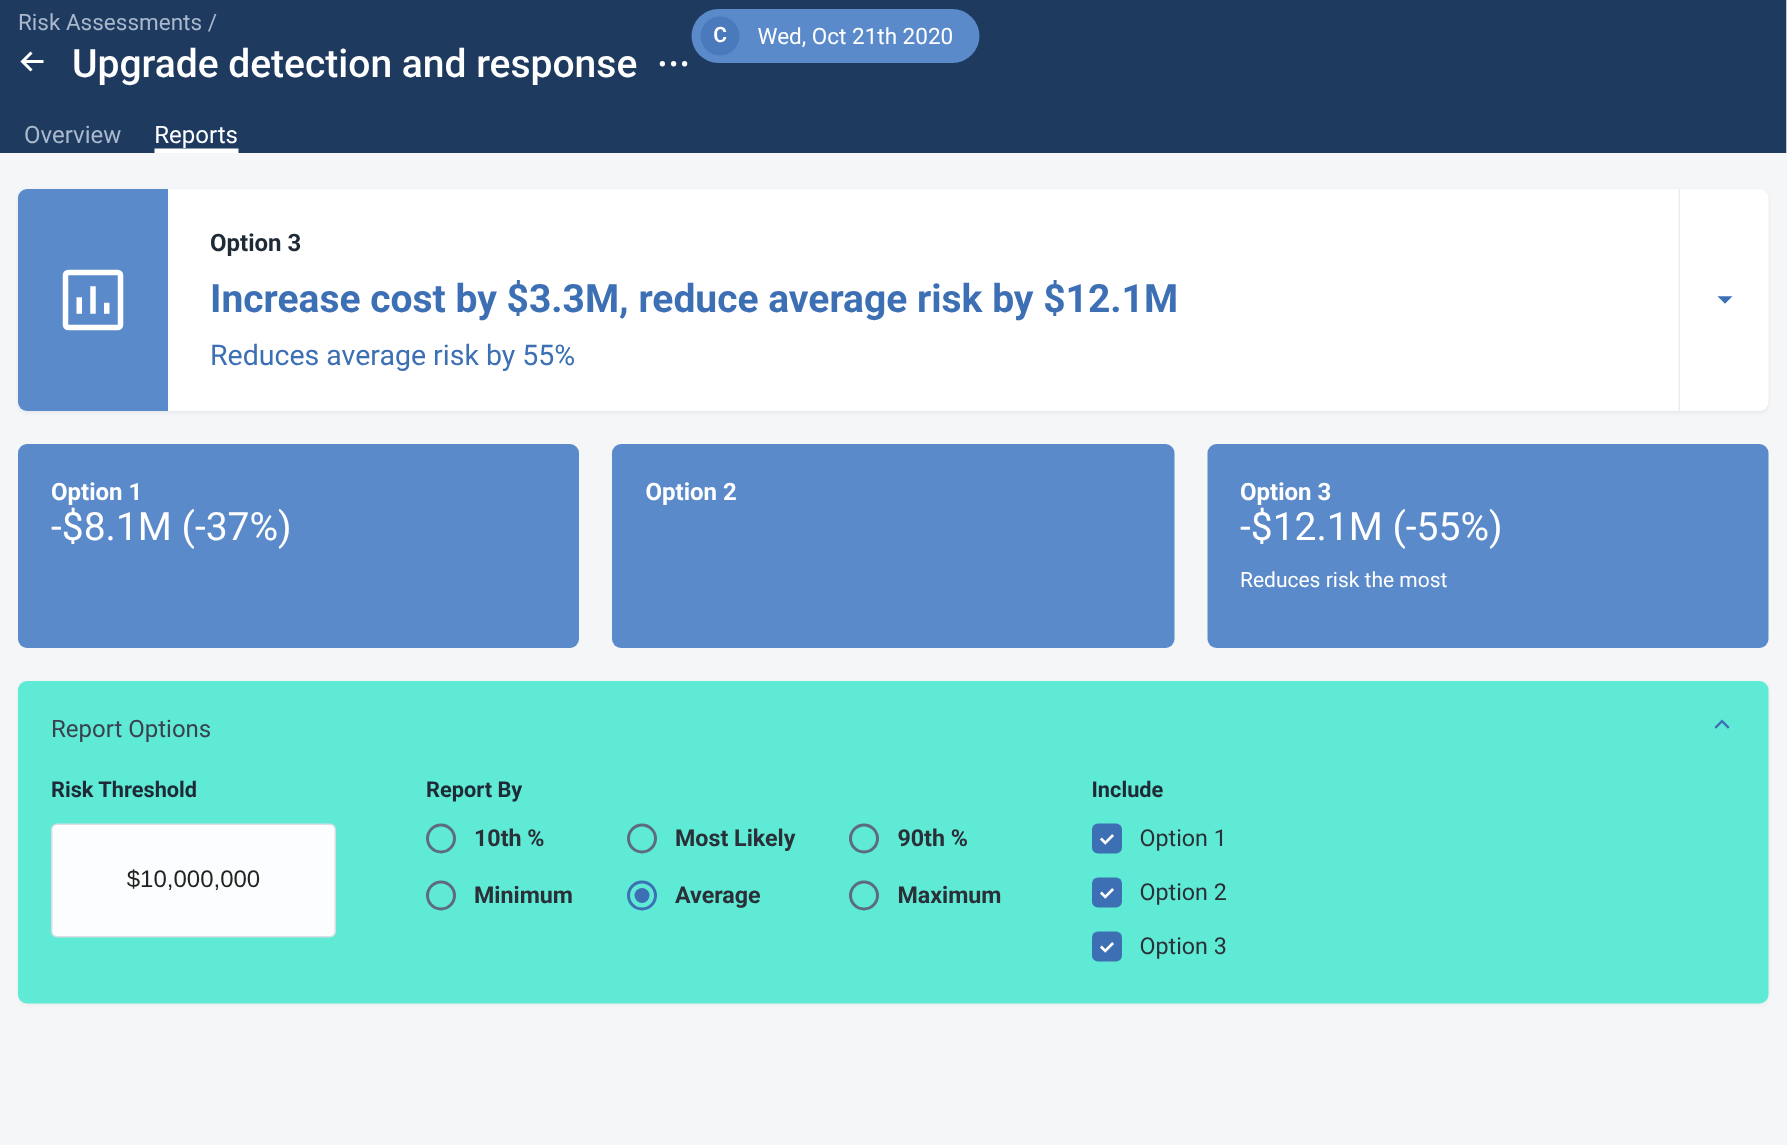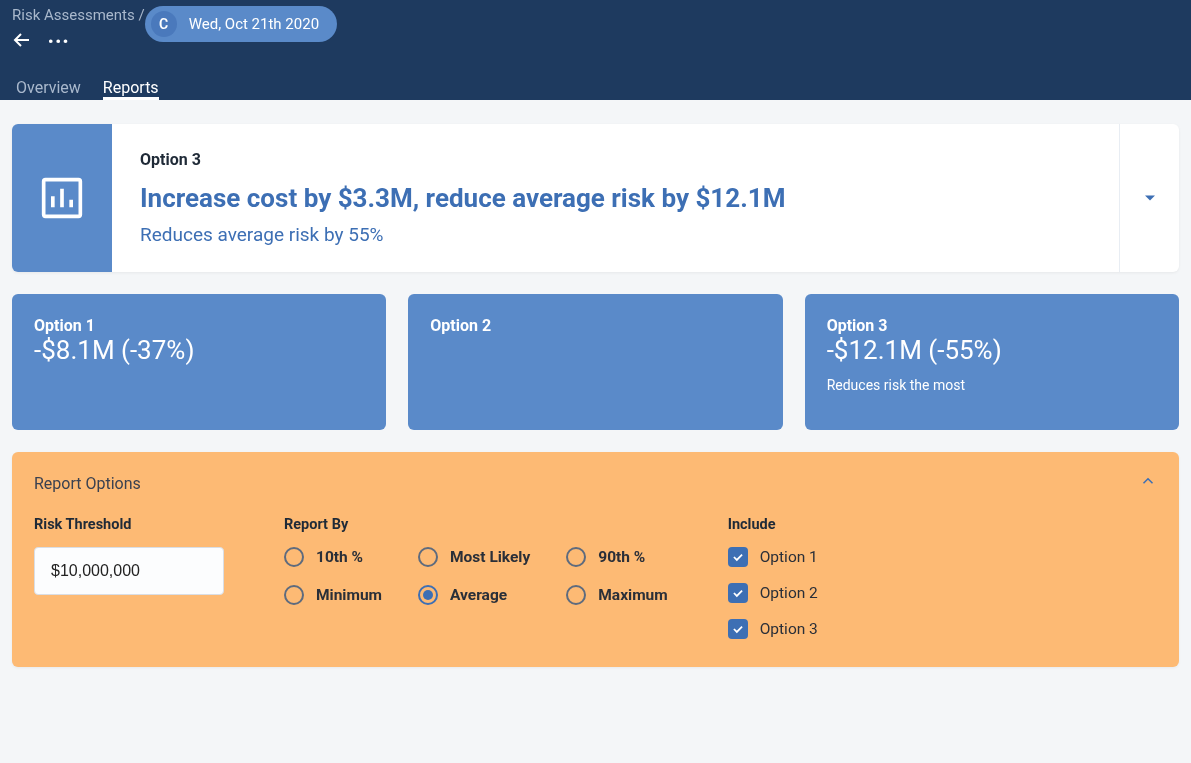--- a/index.html
+++ b/index.html
@@ -87,31 +87,31 @@
   .options-row{display:flex; gap:22px; margin-top:22px;}
   .opt-card{
     flex:1; background:var(--blue-mid); color:#fff; border-radius:6px;
     padding:22px 22px 26px 22px; min-height:136px;
   }
   .opt-title{font-weight:700; font-size:16px;}
   .opt-value{font-size:26px; font-weight:400; }
   .opt-note{font-size:14px; margin-top:12px; font-weight:400;}
   
   .report-panel{
-    background:#fdba74; border-radius:6px; margin-top:22px; padding:20px 22px 28px 22px;
+    background:#5eead4; border-radius:6px; margin-top:22px; padding:20px 22px 28px 22px;
     box-shadow:0 1px 3px rgba(0,0,0,.05);
   }
   .rp-head{display:flex; justify-content:space-between; align-items:center;}
   .rp-title{color:#3a4150; font-size:16px;}
   .rp-chevron{color:var(--blue-text);}
   .rp-body{display:flex; gap:60px; margin-top:22px; align-items:flex-start;}
   .rp-section-label{font-weight:700; font-size:14.5px; color:var(--dark-text); margin-bottom:14px;}
   .threshold-input{
     border:1px solid var(--border); background:#fcfdfe; border-radius:4px;
-    padding:14px 16px; width:190px; font-size:16px; color:#222;
+    padding:28px 16px; width:190px; font-size:16px; color:#222;text-align:center;
   }
   .radio-grid{display:grid; grid-template-columns:repeat(3,auto); column-gap:36px; row-gap:18px;font-weight:bold;}
   .radio-item, .check-item{display:flex; align-items:center; gap:12px; font-size:15.5px; color:#2a2f38;}
   .radio-circ{
     width:20px;height:20px;border:2px solid #5e6b7e;border-radius:50%;
     display:flex;align-items:center;justify-content:center;
   }
   .radio-circ.sel{border-color:var(--blue-text);}
   .radio-circ.sel::after{content:"";width:10px;height:10px;background:var(--blue-text);border-radius:50%;}
   .check-col{display:flex; flex-direction:column; gap:16px;}
@@ -132,20 +132,21 @@
         <span>Risk Assessments</span>
         <span>/</span>
       </div>
       <div class="title-row">
         <span class="back-arrow">
           <svg width="24" height="24" viewBox="0 0 24 24" fill="none" stroke="#fff" stroke-width="2">
               <path d="M19 12H5"></path>
               <path d="M11 18l-6-6 6-6"></path>
             </svg>
         </span>
+        <span class="page-title">Upgrade detection and response</span>
         <span class="more-icon">•••</span>
       </div>
     </div>
     <div class="date-pill">
       <span class="date-badge">C</span>
       <span>Wed, Oct 21th 2020</span>
     </div>
   </div>
 
   <div class="tabs">

